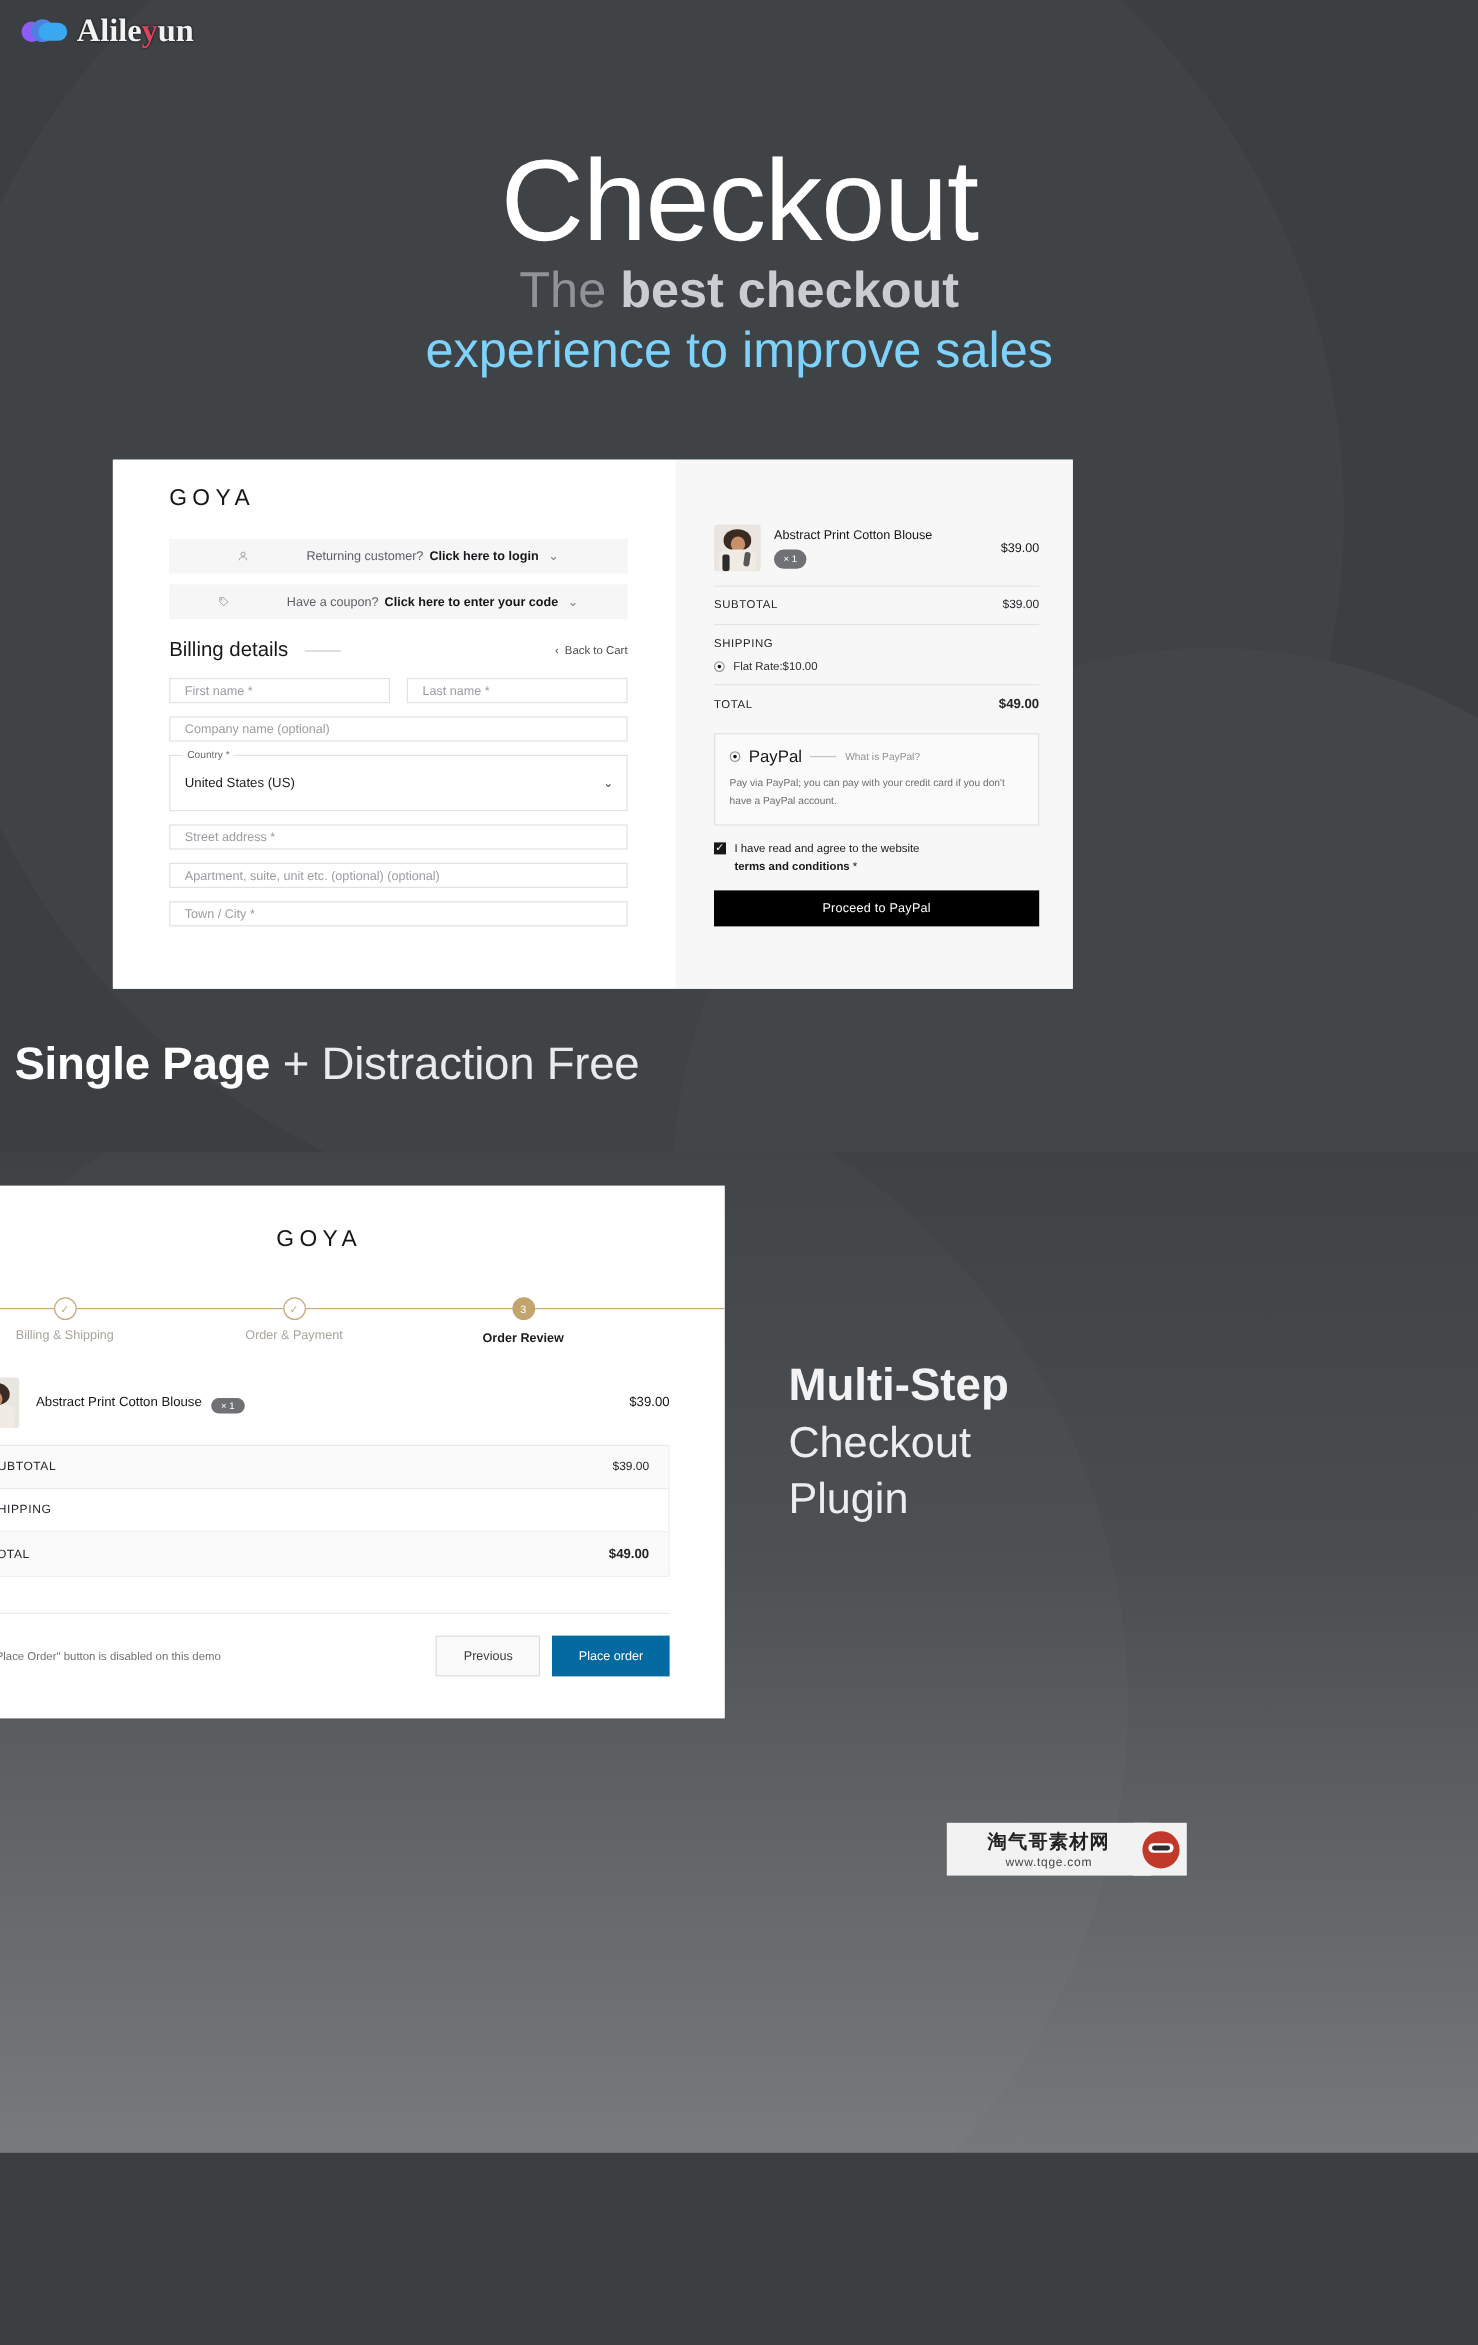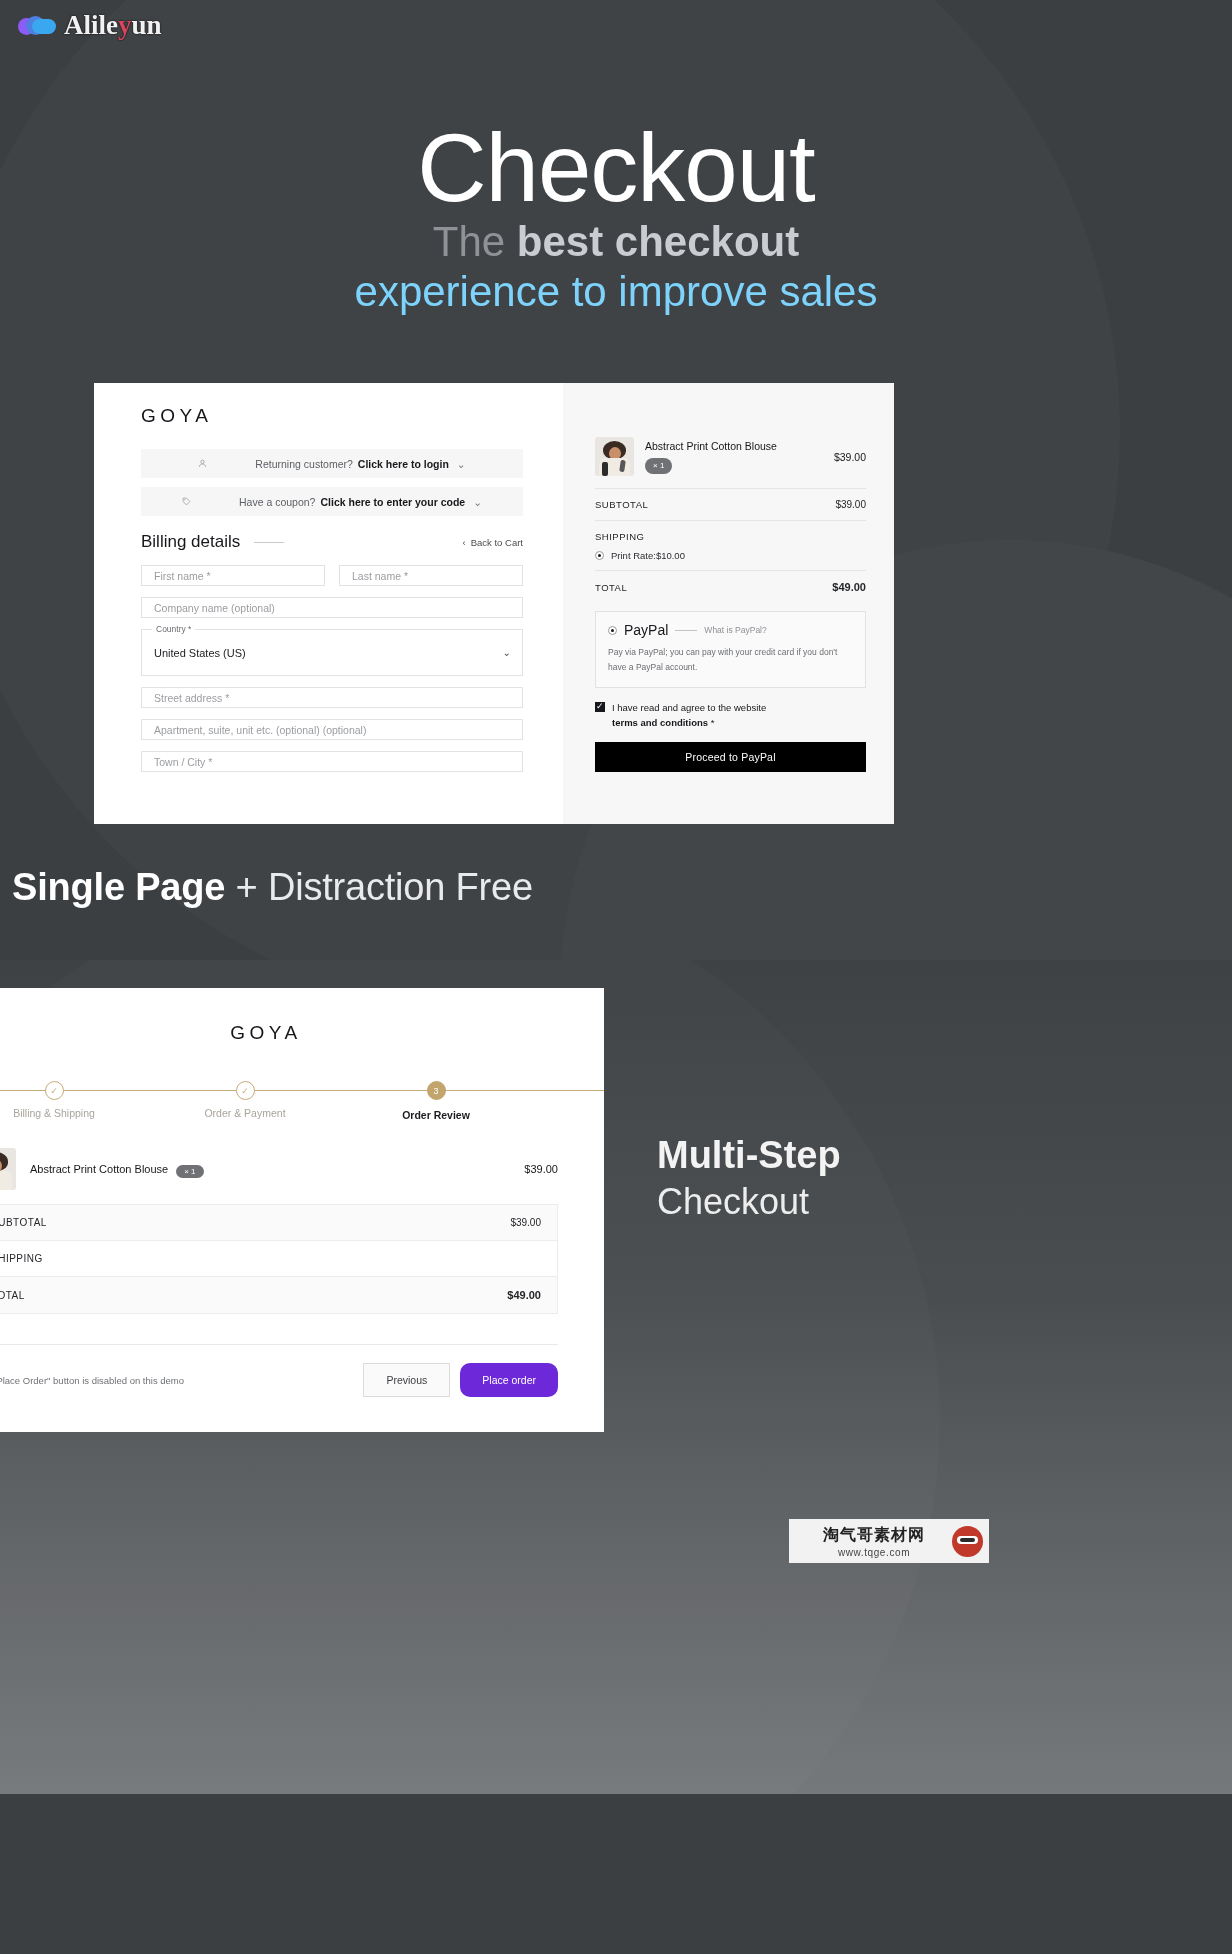--- a/index.html
+++ b/index.html
@@ -302,21 +302,21 @@
     margin-top: 30px; border-top: 1px solid #e9e9e9; padding-top: 18px;
     display: flex; align-items: center; justify-content: space-between;
   }
   .ms-note { font-size: 9.5px; color: #6f7175; }
   .ms-btns { display: flex; gap: 10px; }
   .btn-prev {
     border: 1px solid #dcdcdc; background: #fafafa; color: #3a3c3f;
     font-size: 10.5px; padding: 10px 22px;
   }
   .btn-place {
-    background: #6d28d9; color: #fff; font-size: 10.5px; padding: 11px 22px; border-radius: 10px;
+    background: #0369a1; color: #fff; font-size: 10.5px; padding: 11px 22px;
   }
 
   
   .ms-caption {
     position: absolute; left: 657px; top: 1132px; width: 420px;
     color: #f3f3f3; z-index: 6;
   }
   .ms-caption .l1 { font-size: 38px; font-weight: 700; line-height: 1.24; }
   .ms-caption .l2 { font-size: 36px; font-weight: 300; line-height: 1.3; color: #ededed; }
 
@@ -439,21 +439,21 @@
 
     <div class="os-line">
       <span>SUBTOTAL</span>
       <span class="val">$39.00</span>
     </div>
 
     <div class="os-ship">
       <div class="cap">SHIPPING</div>
       <div class="opt">
         <span class="radio on"></span>
-        <span>Print Rate:$10.00</span>
+        <span>Flat Rate:$10.00</span>
       </div>
     </div>
 
     <div class="os-line total">
       <span>TOTAL</span>
       <span class="val">$49.00</span>
     </div>
 
     <div class="paypal-box">
       <div class="pp-head">
@@ -538,20 +538,21 @@
         <div class="btn-prev">Previous</div>
         <div class="btn-place">Place order</div>
       </div>
     </div>
   </div>
 </div>
 
 <div class="ms-caption">
   <div class="l1">Multi-Step</div>
   <div class="l2">Checkout</div>
+  <div class="l2">Plugin</div>
 </div>
 
 <div class="watermark">
   <div class="wm-1">淘气哥素材网</div>
   <div class="wm-2">www.tqge.com</div>
 </div>
 <div class="wm-badge">
   <div class="wm-face"></div>
 </div>
 

